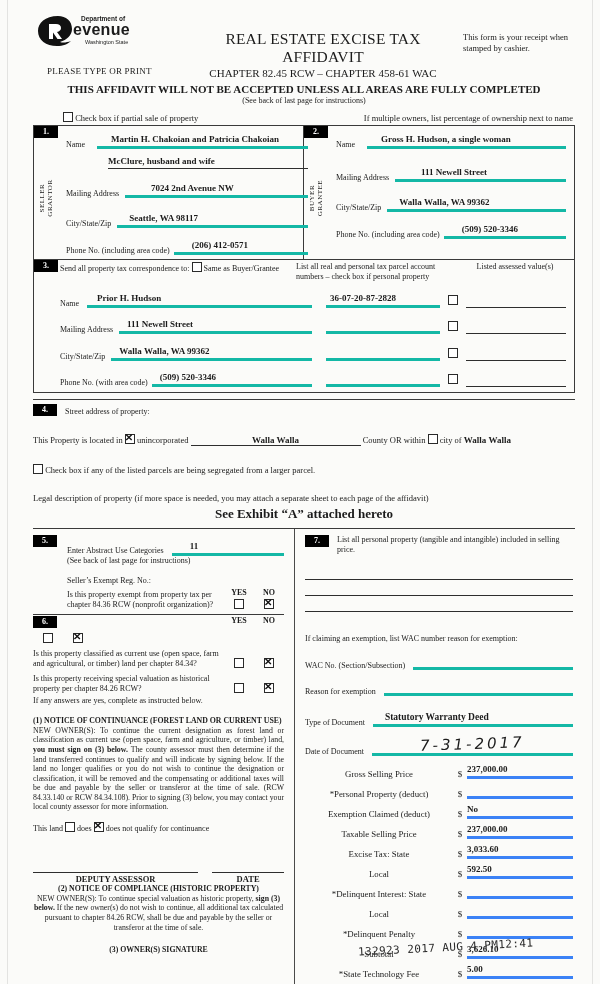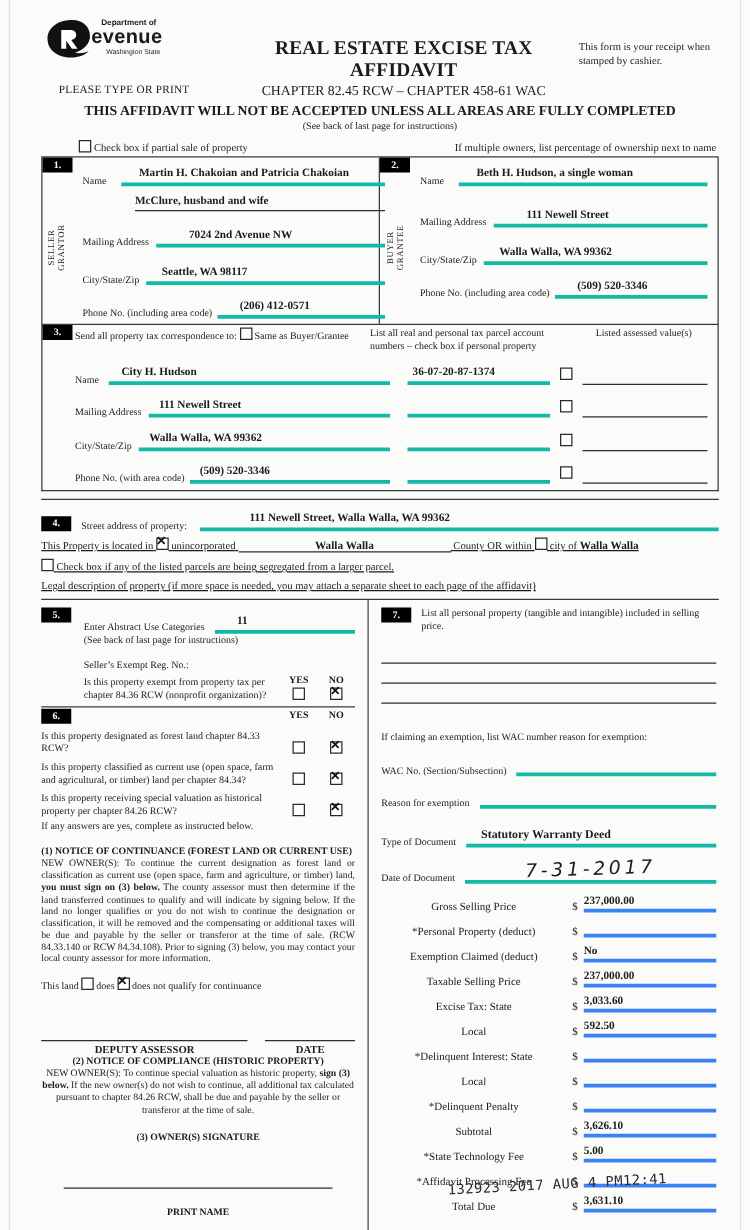--- a/index.html
+++ b/index.html
@@ -15,21 +15,21 @@
   
   .hdr { display:flex; }
   .hdr-left { width:150px; }
   .logo { position:relative; height:40px; }
   .logo-swoosh { position:absolute; left:2px; top:2px; }
   .logo-dept { position:absolute; left:48px; top:3px; font-size:6.5px; font-weight:bold; font-family:"Liberation Sans",sans-serif; }
   .logo-word { position:absolute; left:40px; top:9px; font-size:16px; font-weight:bold; letter-spacing:.3px; font-family:"Liberation Sans",sans-serif; }
   .logo-state { position:absolute; left:52px; top:27px; font-size:5.5px; font-family:"Liberation Sans",sans-serif; }
   .please { font-size:9px; margin:14px 0 0 14px; letter-spacing:.2px; }
   .hdr-center { flex:1; text-align:center; padding-top:18px; }
-  .title { font-size:15.5px; font-weight:bold; letter-spacing:.2px; }
+  .title { font-size:15.5px; font-weight:normal; letter-spacing:.2px; }
   .subtitle { font-size:11px; margin-top:1px; }
   .hdr-right { width:112px; font-size:8.5px; padding-top:20px; line-height:1.25; }
   .warning { text-align:center; font-weight:bold; font-size:11px; margin-top:4px; }
   .seeback { text-align:center; font-size:8px; margin-top:1px; }
   .partial-row { display:flex; justify-content:space-between; font-size:8.5px; margin:7px 2px 2px 30px; align-items:flex-end; }
   
   .cb { display:inline-block; width:8px; height:8px; border:1px solid #2a2a2a; position:relative; vertical-align:-1px; background:#fff; }
   .cb.checked::after { content:"✕"; position:absolute; left:-1px; top:-2px; font-size:10px; font-weight:bold; color:#111; line-height:1; }
   
   .fill { flex:1; border-bottom:3px solid #14b8a6; min-height:11px; }
@@ -56,21 +56,21 @@
   .b-hdr .h2 { width:168px; line-height:1.2; }
   .b-hdr .h3 { width:102px; text-align:center; line-height:1.2; }
   .b-row { display:flex; align-items:flex-end; margin-top:5.5px; }
   .b-row .left { flex:1; display:flex; align-items:flex-end; padding-right:14px; }
   .b-row .parcel { width:140px; display:flex; align-items:flex-end; }
   .b-row .pcb { width:26px; text-align:center; flex:none; }
   .b-row .assessed { width:100px; border-bottom:1px solid #2e2e2e; min-height:11px; }
   
   .sec4 { border-top:1.5px solid #3a3a3a; margin-top:6px; padding-top:4px; }
   .s4row { display:flex; align-items:flex-end; }
-  .s4b { font-size:8.5px; margin-top:5px;text-decoration:underline; }
+  .s4b { font-size:8.5px; margin-top:18px; }
   .legal-center { text-align:center; font-weight:bold; font-size:13px; margin-top:3px; }
   
   .cols { display:flex; border-top:1.5px solid #3a3a3a; margin-top:6px; }
   .colL { width:262px; border-right:1px solid #4a4a4a; box-sizing:border-box; padding:6px 10px 8px 0; }
   .colR { flex:1; box-sizing:border-box; padding:6px 2px 8px 10px; }
   .sechead { display:flex; align-items:flex-start; }
   .q { font-size:8px; line-height:1.25; }
   .yncol { width:30px; text-align:center; flex:none; font-size:8px; font-weight:bold; }
   .qrow { display:flex; margin-top:5px; align-items:flex-end; }
   .qrow .q { flex:1; padding-right:4px; }
@@ -170,21 +170,21 @@
         <div class="vlabel">
             <span class="vtext">
               <span>BUYER</span>
               <span>GRANTEE</span>
             </span>
           </div>
       </div>
       <div class="fields">
         <div class="frow">
             <span class="lbl">Name</span>
-          <span class="fill" style="margin-left:12px"><span class="val" style="padding-left:14px">Beth H. Hudson, a single woman</span></span>
+          <span class="fill" style="margin-left:12px"><span class="val" style="padding-left:14px">Gross H. Hudson, a single woman</span></span>
           </div>
         <div class="frow" style="margin-top:12px">
             <span class="lbl">Mailing Address</span>
           <span class="fill" style="margin-left:6px"><span class="val" style="padding-left:26px">111 Newell Street</span></span>
           </div>
         <div class="frow" style="margin-top:9px">
             <span class="lbl">City/State/Zip</span>
           <span class="fill" style="margin-left:6px"><span class="val" style="padding-left:12px">Walla Walla, WA 99362</span></span>
           </div>
         <div class="frow" style="margin-top:6px">
@@ -203,24 +203,24 @@
       <div class="b-hdr">
         <span class="h1"><span>Send all property tax correspondence to:</span>
           <span class="cb"></span>
           <span>Same as Buyer/Grantee</span></span>
         <span class="h2">List all real and personal tax parcel account numbers – check box if personal property</span>
         <span class="h3">Listed assessed value(s)</span>
       </div>
       <div class="b-row">
         <span class="left">
             <span class="lbl">Name</span>
-          <span class="fill" style="margin-left:8px"><span class="val" style="padding-left:10px">City H. Hudson</span></span>
+          <span class="fill" style="margin-left:8px"><span class="val" style="padding-left:10px">Prior H. Hudson</span></span>
           </span>
         <span class="parcel">
-            <span class="fill"><span class="val" style="padding-left:4px">36-07-20-87-1374</span></span>
+            <span class="fill"><span class="val" style="padding-left:4px">36-07-20-87-2828</span></span>
           <span class="pcb"><span class="cb"></span></span>
           </span>
         <span class="assessed"></span>
       </div>
       <div class="b-row">
         <span class="left">
             <span class="lbl">Mailing Address</span>
           <span class="fill" style="margin-left:6px"><span class="val" style="padding-left:8px">111 Newell Street</span></span>
           </span>
         <span class="parcel">
@@ -251,37 +251,37 @@
           </span>
         <span class="assessed"></span>
       </div>
     </div>
   </div>
 
   <div class="sec4">
     <div class="s4row">
       <span class="numbox">4.</span>
       <span class="lbl" style="margin-left:8px">Street address of property:</span>
-      <span class="fill" style="margin-left:10px"><span class="val" style="padding-left:40px">111 Newell Street, Walla Walla, WA  99362</span></span>
     </div>
     <div class="s4b">
       <span>This Property is located in</span>
       <span class="cb checked"></span>
       <span>unincorporated</span>
       <span style="display:inline-block;width:170px;border-bottom:1px solid #2e2e2e;text-align:center"><span class="val">Walla Walla</span></span>
       <span>County OR  within</span>
       <span class="cb"></span>
       <span>city of</span>
       <span class="val">Walla Walla</span>
     </div>
     <div class="s4b">
       <span class="cb"></span>
       <span>Check box if any of the listed parcels are being segregated from a larger parcel.</span>
     </div>
     <div class="s4b">Legal description of property (if more space is needed, you may attach a separate sheet to each page of the affidavit)</div>
+    <div class="legal-center">See Exhibit “A” attached hereto</div>
   </div>
 
   <div class="cols">
     <div class="colL">
 
       <div class="sechead">
         <span class="numbox">5.</span>
         <div style="flex:1;margin-left:10px">
           <div class="row">
               <span class="q">Enter Abstract Use Categories</span>
@@ -300,21 +300,20 @@
       </div>
 
       <div style="border-top:1.5px solid #3a3a3a;margin-top:4px;padding-top:1px">
         <div class="row" style="align-items:flex-start">
           <span class="numbox">6.</span>
           <span style="flex:1"></span>
           <span class="yncol">YES</span>
           <span class="yncol">NO</span>
         </div>
         <div class="qrow">
-          <span class="q">Is this property designated as forest land chapter 84.33 RCW?</span>
           <span class="yncol"><span class="cb"></span></span>
           <span class="yncol"><span class="cb checked"></span></span>
         </div>
         <div class="qrow">
           <span class="q">Is this property classified as current use (open space, farm and agricultural, or timber) land per chapter 84.34?</span>
           <span class="yncol"><span class="cb"></span></span>
           <span class="yncol"><span class="cb checked"></span></span>
         </div>
         <div class="qrow">
           <span class="q">Is this property receiving special valuation as historical property per chapter 84.26 RCW?</span>

